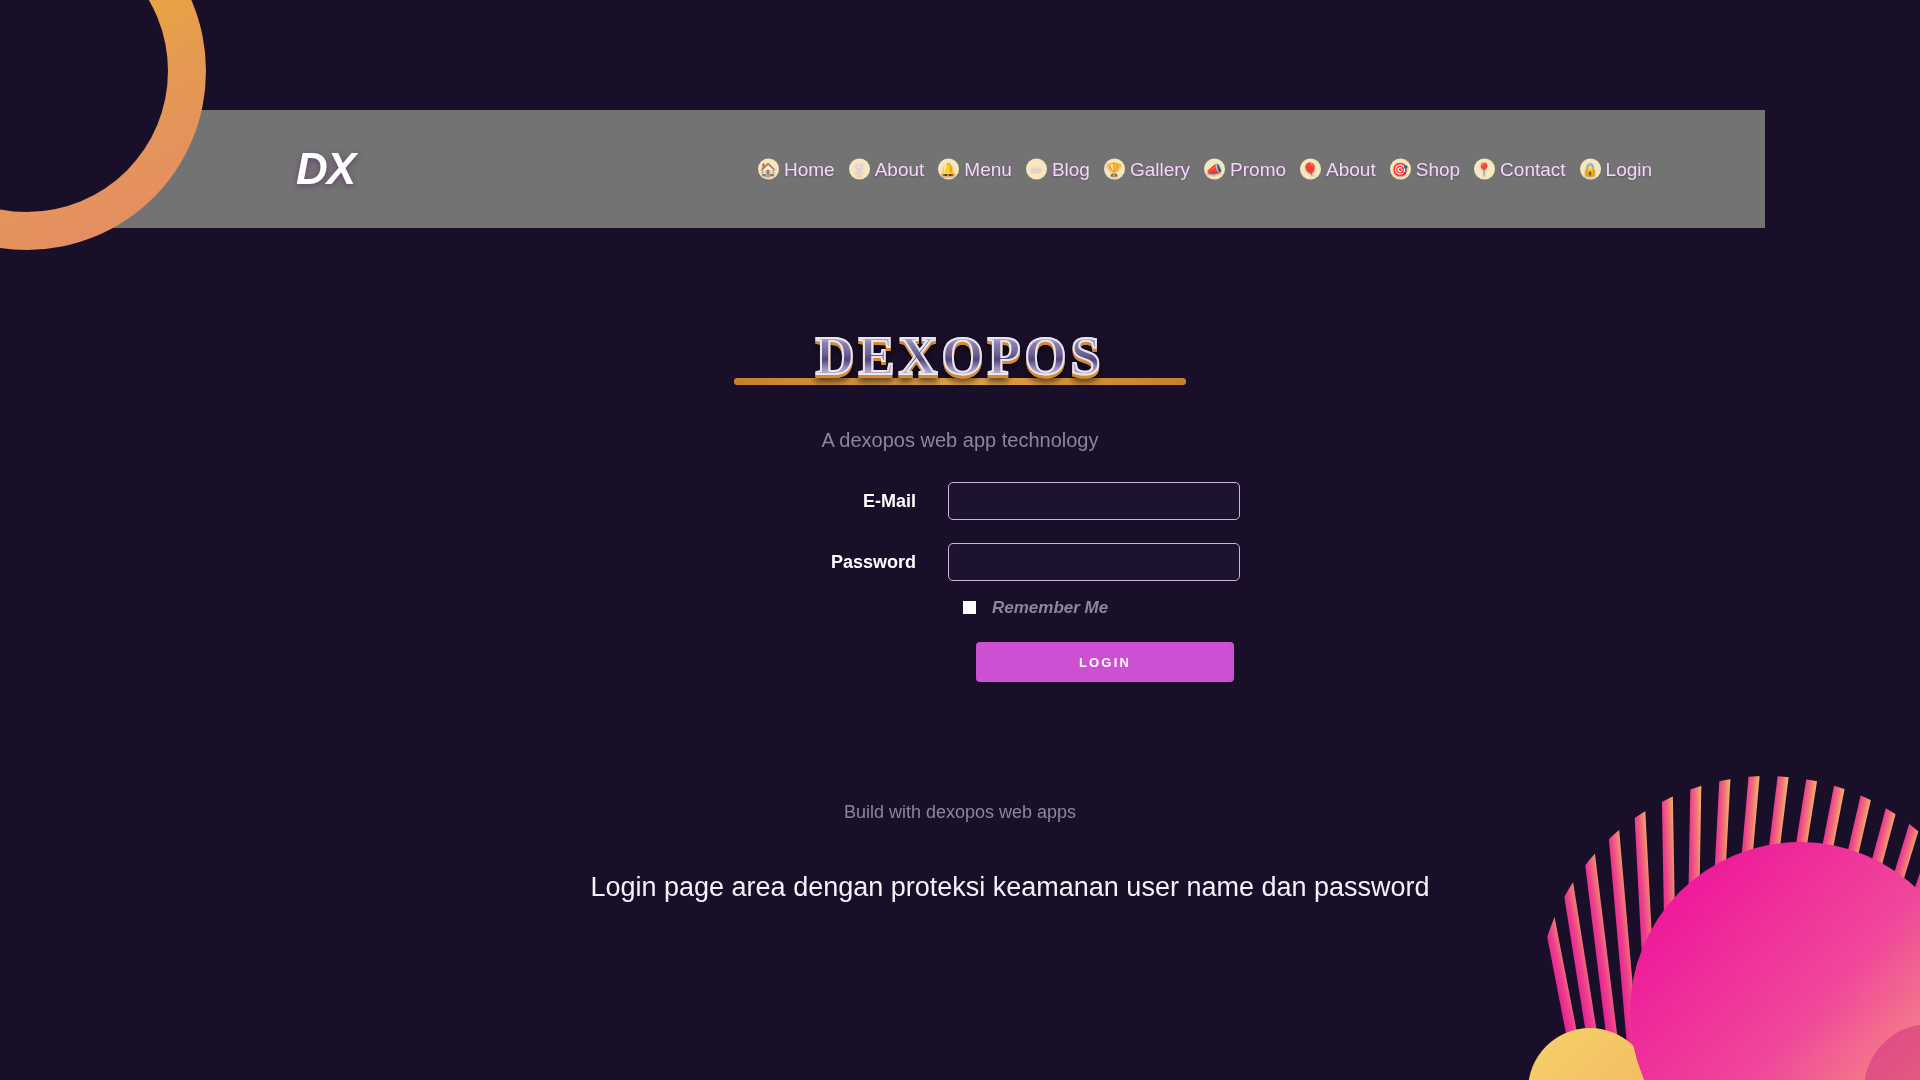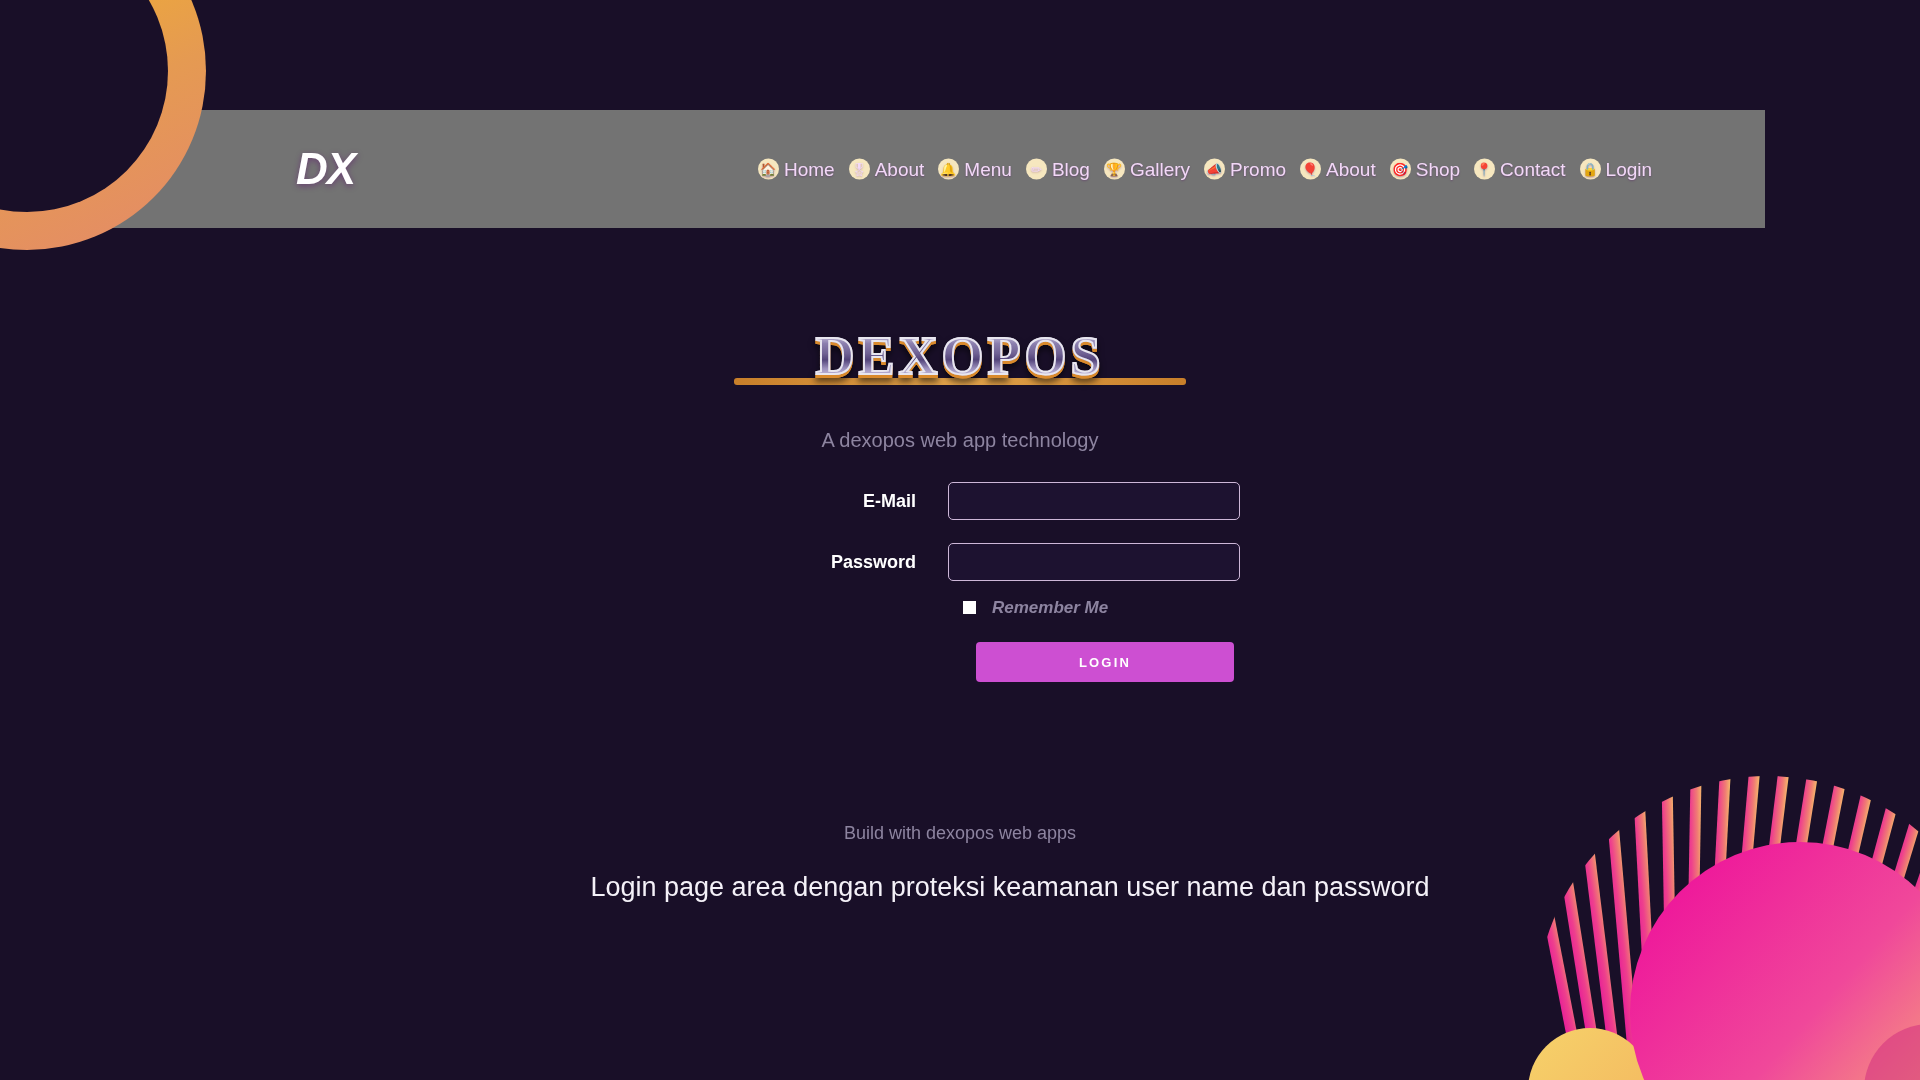--- a/index.html
+++ b/index.html
@@ -249,21 +249,21 @@
     font-weight: bold;
     letter-spacing: 2.2px;
     font-family: "Liberation Sans", sans-serif;
     cursor: pointer;
     margin-left: 28px;
   }
 
   .footnote {
     position: absolute;
     left: 50%;
-    top: 824px;
+    top: 803px;
     transform: translateX(-50%);
     color: #8d84a0;
     font-size: 18px;
     line-height: 1;
     white-space: nowrap;
   }
   .caption {
     position: absolute;
     left: 50%;
     top: 874px;

